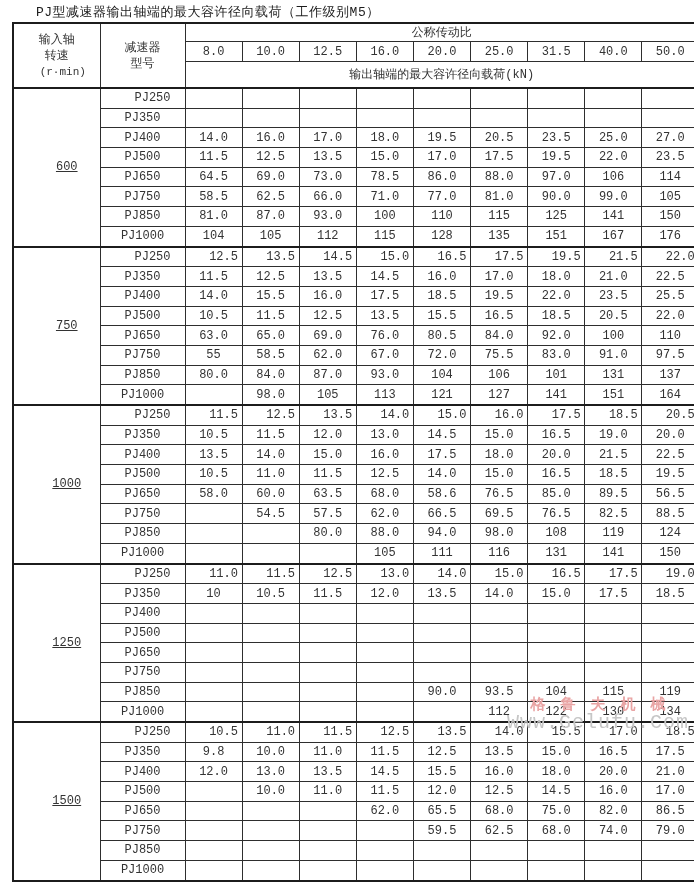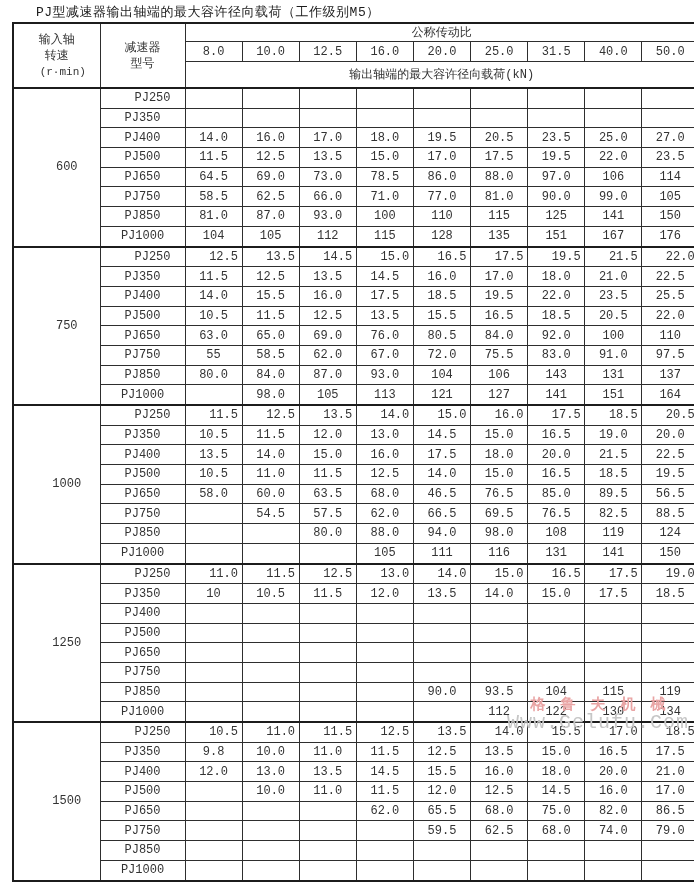--- a/index.html
+++ b/index.html
@@ -38,21 +38,21 @@
     white-space: nowrap;
   }
   table.spec-table { border: 2px solid #1c1c1c; }
   thead tr.hrow-1 th { height: 17px; }
   thead tr.hrow-2 th { height: 19px; margin-top: 16px; }
   thead tr.hrow-3 th { height: 25px; }
   tbody td { height: 18.7px; }
   tbody tr.group-start td { border-top: 2px solid #1c1c1c; padding-left: 20px; }
   th.speed-head div { line-height: 16px; }
   th.speed-head .unit { font-size: 11px; margin-left: 12px; }
-  td.speed-cell { font-size: 12px; }
+  td.speed-cell { font-size: 12px; text-decoration: underline; }
   .watermark {
     position: absolute;
     right: 5px; bottom: 1px;
     text-align: center;
     pointer-events: none;
     z-index: 5;
     line-height: 17px;
   }
   .wm-brand {
     font-size: 15px;
@@ -282,21 +282,21 @@
           <td>97.5</td>
         </tr>
         <tr>
           <td>PJ850</td>
           <td>80.0</td>
           <td>84.0</td>
           <td>87.0</td>
           <td>93.0</td>
           <td>104</td>
           <td>106</td>
-          <td>143</td>
+          <td>101</td>
           <td>131</td>
           <td>137</td>
         </tr>
         <tr>
           <td>PJ1000</td>
           <td></td>
           <td>98.0</td>
           <td>105</td>
           <td>113</td>
           <td>121</td>
@@ -353,21 +353,21 @@
           <td>16.5</td>
           <td>18.5</td>
           <td>19.5</td>
         </tr>
         <tr>
           <td>PJ650</td>
           <td>58.0</td>
           <td>60.0</td>
           <td>63.5</td>
           <td>68.0</td>
-          <td>46.5</td>
+          <td>58.6</td>
           <td>76.5</td>
           <td>85.0</td>
           <td>89.5</td>
           <td>56.5</td>
         </tr>
         <tr>
           <td>PJ750</td>
           <td></td>
           <td>54.5</td>
           <td>57.5</td>

